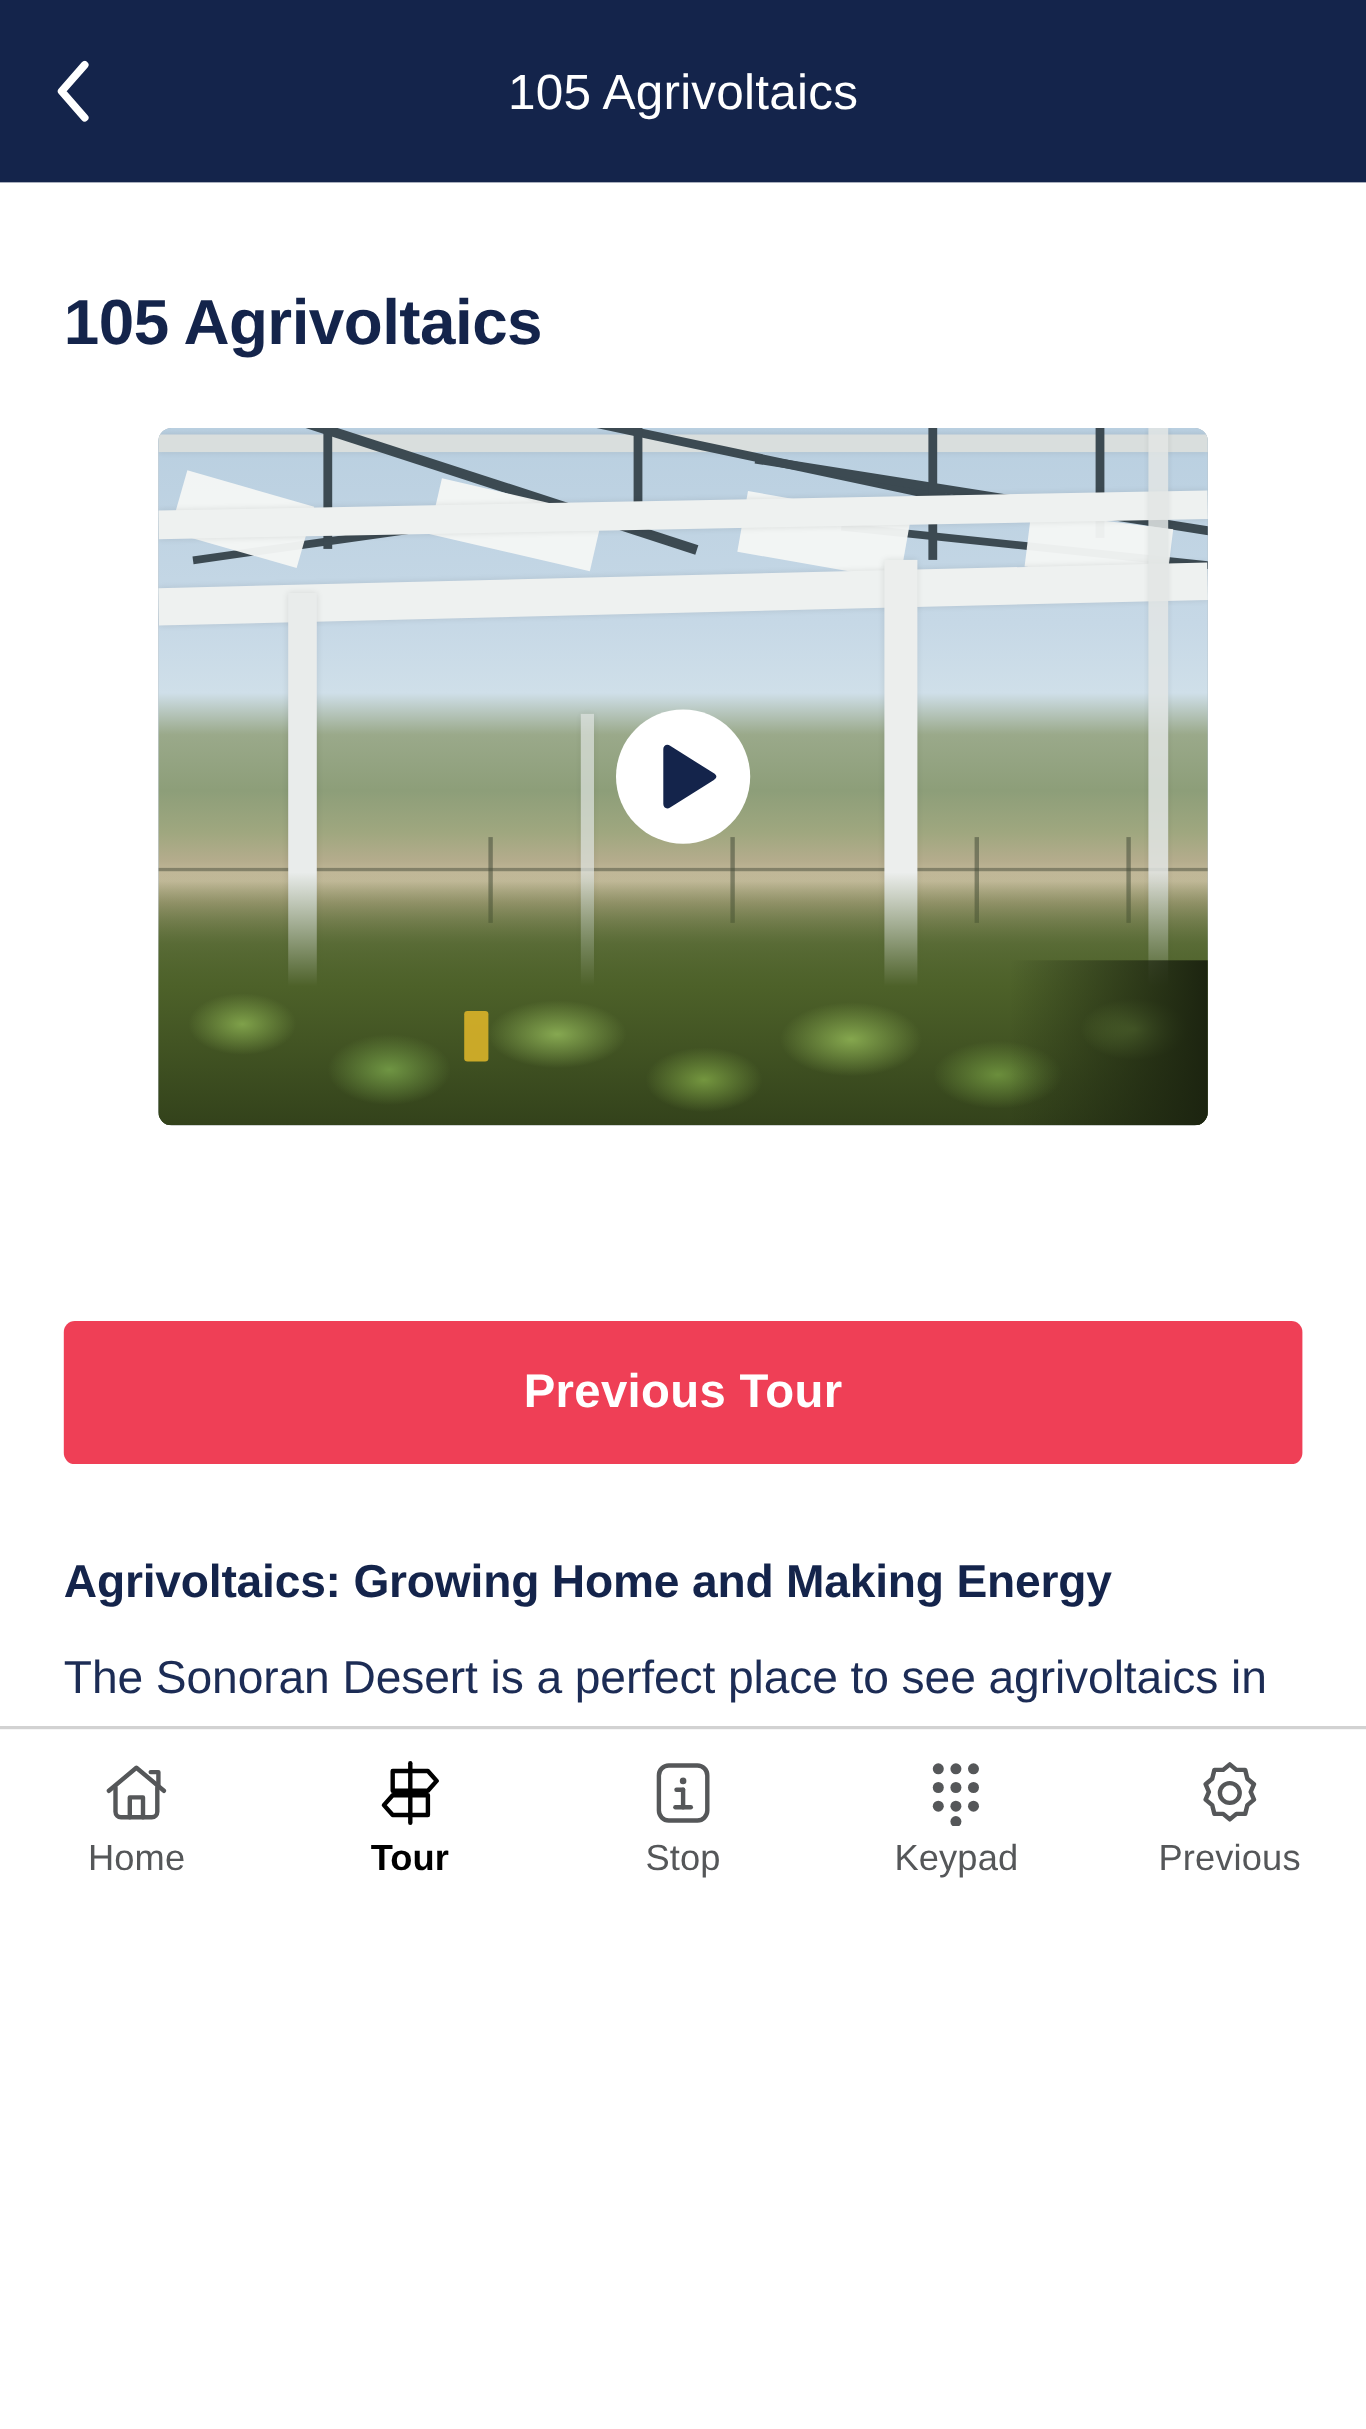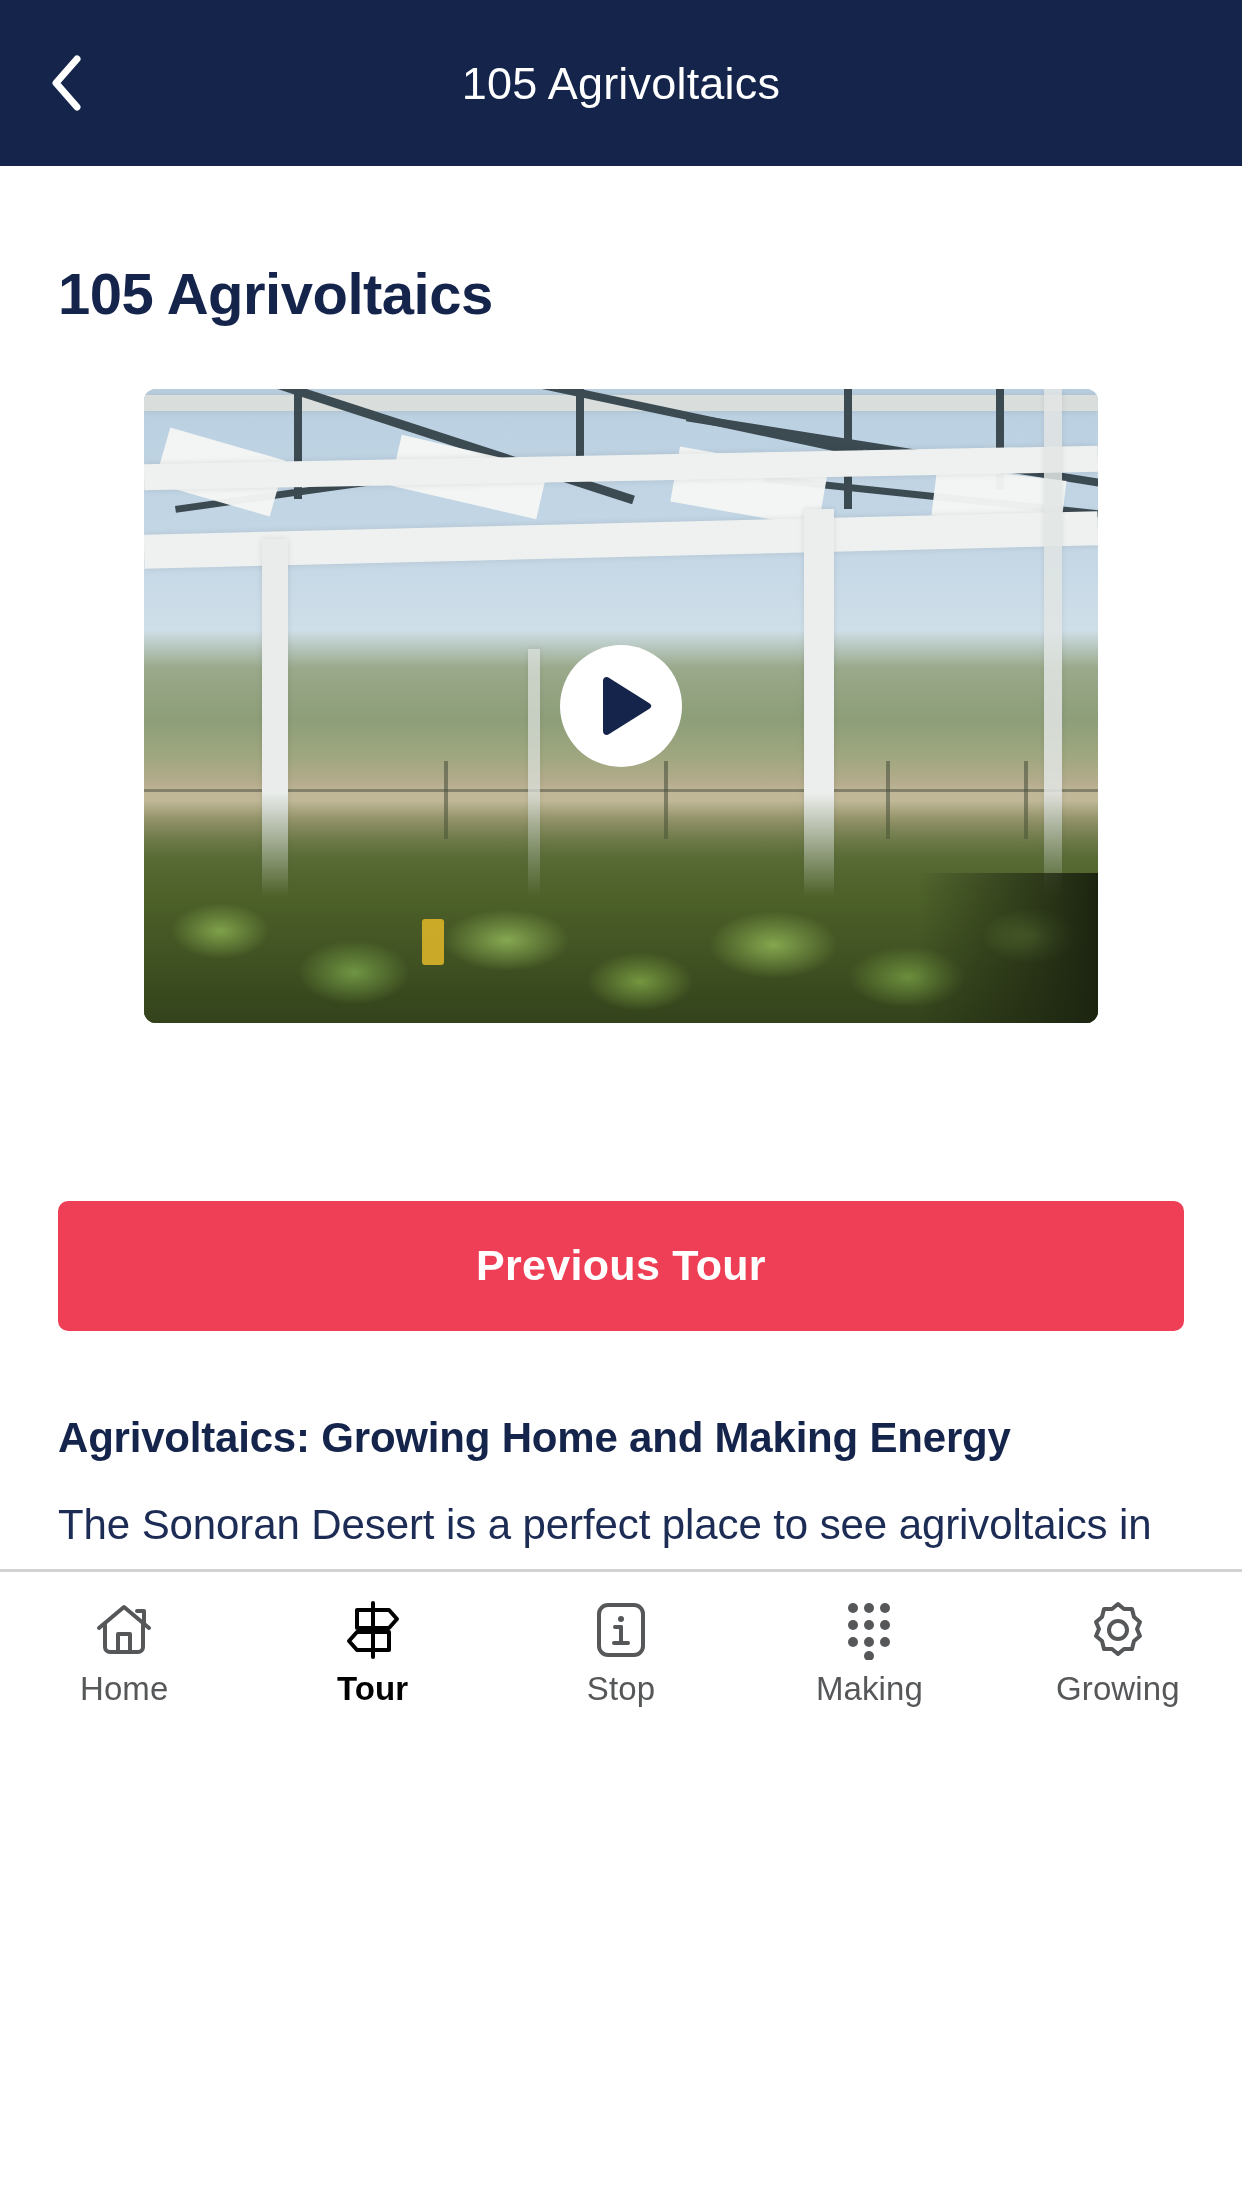--- a/index.html
+++ b/index.html
@@ -400,28 +400,28 @@
             <circle cx="10" cy="25" r="5"></circle>
             <circle cx="26" cy="25" r="5"></circle>
             <circle cx="42" cy="25" r="5"></circle>
             <circle cx="10" cy="42" r="5"></circle>
             <circle cx="26" cy="42" r="5"></circle>
             <circle cx="42" cy="42" r="5"></circle>
             <circle cx="26" cy="56" r="5"></circle>
           </g>
         </svg>
       </span>
-      <span class="tab-label">Making</span>
+      <span class="tab-label">Keypad</span>
     </div>
 
     <div class="tab-item">
       <span class="tab-icon">
         <svg width="58" height="58" viewBox="0 0 58 58" fill="none">
           <path d="M29 3 l6 5 h8 l2 8 6 5 -3 7 3 7 -6 5 -2 8 h-8 l-6 5 -6 -5 h-8
                    l-2 -8 -6 -5 3 -7 -3 -7 6 -5 2 -8 h8 z" stroke="currentColor" stroke-width="4" stroke-linejoin="round"></path>
           <circle cx="29" cy="29" r="9" stroke="currentColor" stroke-width="4"></circle>
         </svg>
       </span>
-      <span class="tab-label">Growing</span>
+      <span class="tab-label">Previous</span>
     </div>
 
   </div>
 </div>
 
 </body></html>

